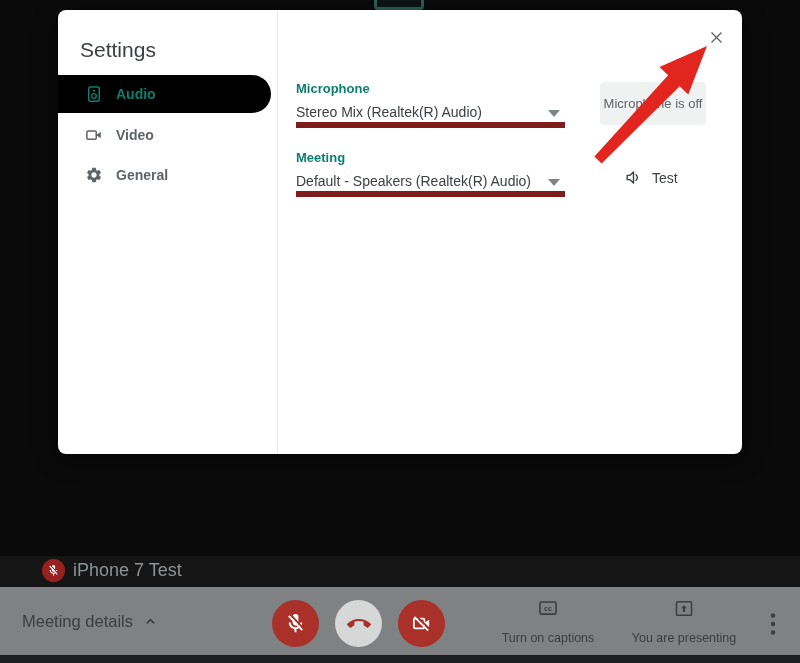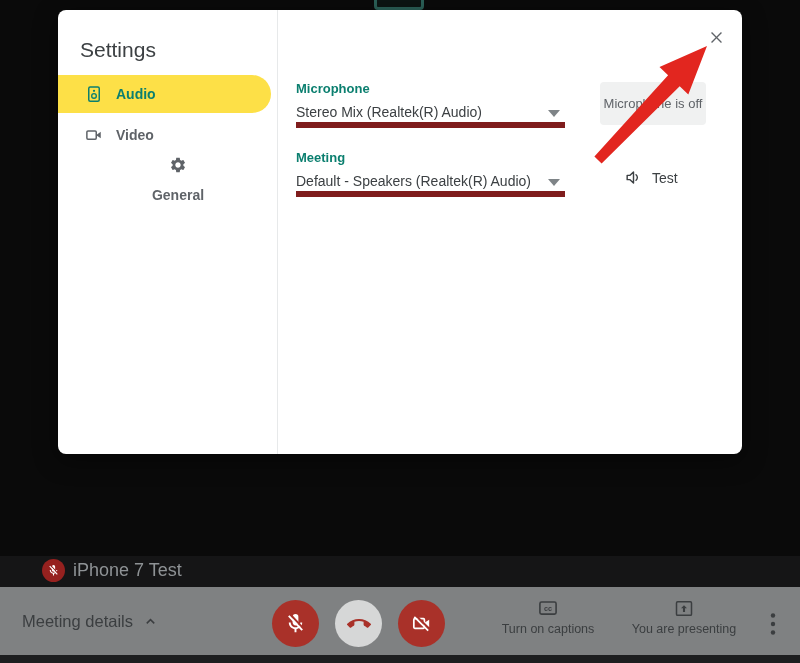--- a/index.html
+++ b/index.html
@@ -23,37 +23,37 @@
     display:flex; align-items:center; gap:10px; color:#3b3e40; font-size:16.5px; cursor:pointer; }
 
   .round-btn { position:absolute; top:600px; width:47px; height:47px; border-radius:50%;
     display:flex; align-items:center; justify-content:center; cursor:pointer; border:none; }
   .btn-red { background:#a93129; color:#a93129; }
   .btn-mic { left:272px; }
   .btn-hangup { left:335px; background:#d6d7d7; }
   .btn-cam { left:398px; }
 
   .bar-action { position:absolute; top:600px; width:110px; display:flex; flex-direction:column;
-    align-items:center; gap:5px; color:#3b3e40; cursor:pointer; }
+    align-items:center; gap:14px; color:#3b3e40; cursor:pointer; }
   .bar-action .label { font-size:12.5px; white-space:nowrap; }
   .action-captions { left:493px; }
   .action-present { left:629px; }
   .more-dots { position:absolute; left:763px; top:609px; width:20px; height:30px;
     display:flex; align-items:center; justify-content:center; cursor:pointer; color:#3b3e40; }
 
   
   .modal { position:absolute; left:58px; top:10px; width:684px; height:444px; background:#fff;
     border-radius:8px; box-shadow:0 6px 24px rgba(0,0,0,.45); }
   .modal-divider { position:absolute; left:219px; top:0; bottom:0; width:1px; background:#e7e9ea; }
   .modal-title { position:absolute; left:22px; top:28px; font-size:21px; color:#3c4043; }
 
   .side-item { position:absolute; left:0; width:213px; height:38px; display:flex; align-items:center;
     gap:13px; padding-left:27px; color:#5f6368; font-size:14px; font-weight:bold; cursor:pointer; }
-  .side-item.selected { background:#fde047; border-radius:0 19px 19px 0; color:#0b7f6f; }
-  .si-audio { top:65px; } .si-video { top:106px; } .si-general { top:146px;flex-direction:column; }
+  .side-item.selected { background:#000000; border-radius:0 19px 19px 0; color:#0b7f6f; }
+  .si-audio { top:65px; } .si-video { top:106px; } .si-general { top:146px; }
   .side-item .ic { display:flex; }
 
   .field-label { position:absolute; left:238px; font-size:13px; font-weight:bold; color:#0b7f6f; }
   .lbl-mic { top:71px; } .lbl-spk { top:140px; }
   .select { position:absolute; left:238px; width:269px; height:30px;
     border-bottom:6px solid #7f1d1d; cursor:pointer; }
   .sel-mic { top:88px; } .sel-spk { top:157px; }
   .select .value { position:absolute; left:0; top:6px; font-size:14px; color:#3c4043; white-space:nowrap; }
   .select .caret { position:absolute; right:5px; top:12px; width:0; height:0;
     border-left:6px solid transparent; border-right:6px solid transparent; border-top:7px solid #7e8487; }

